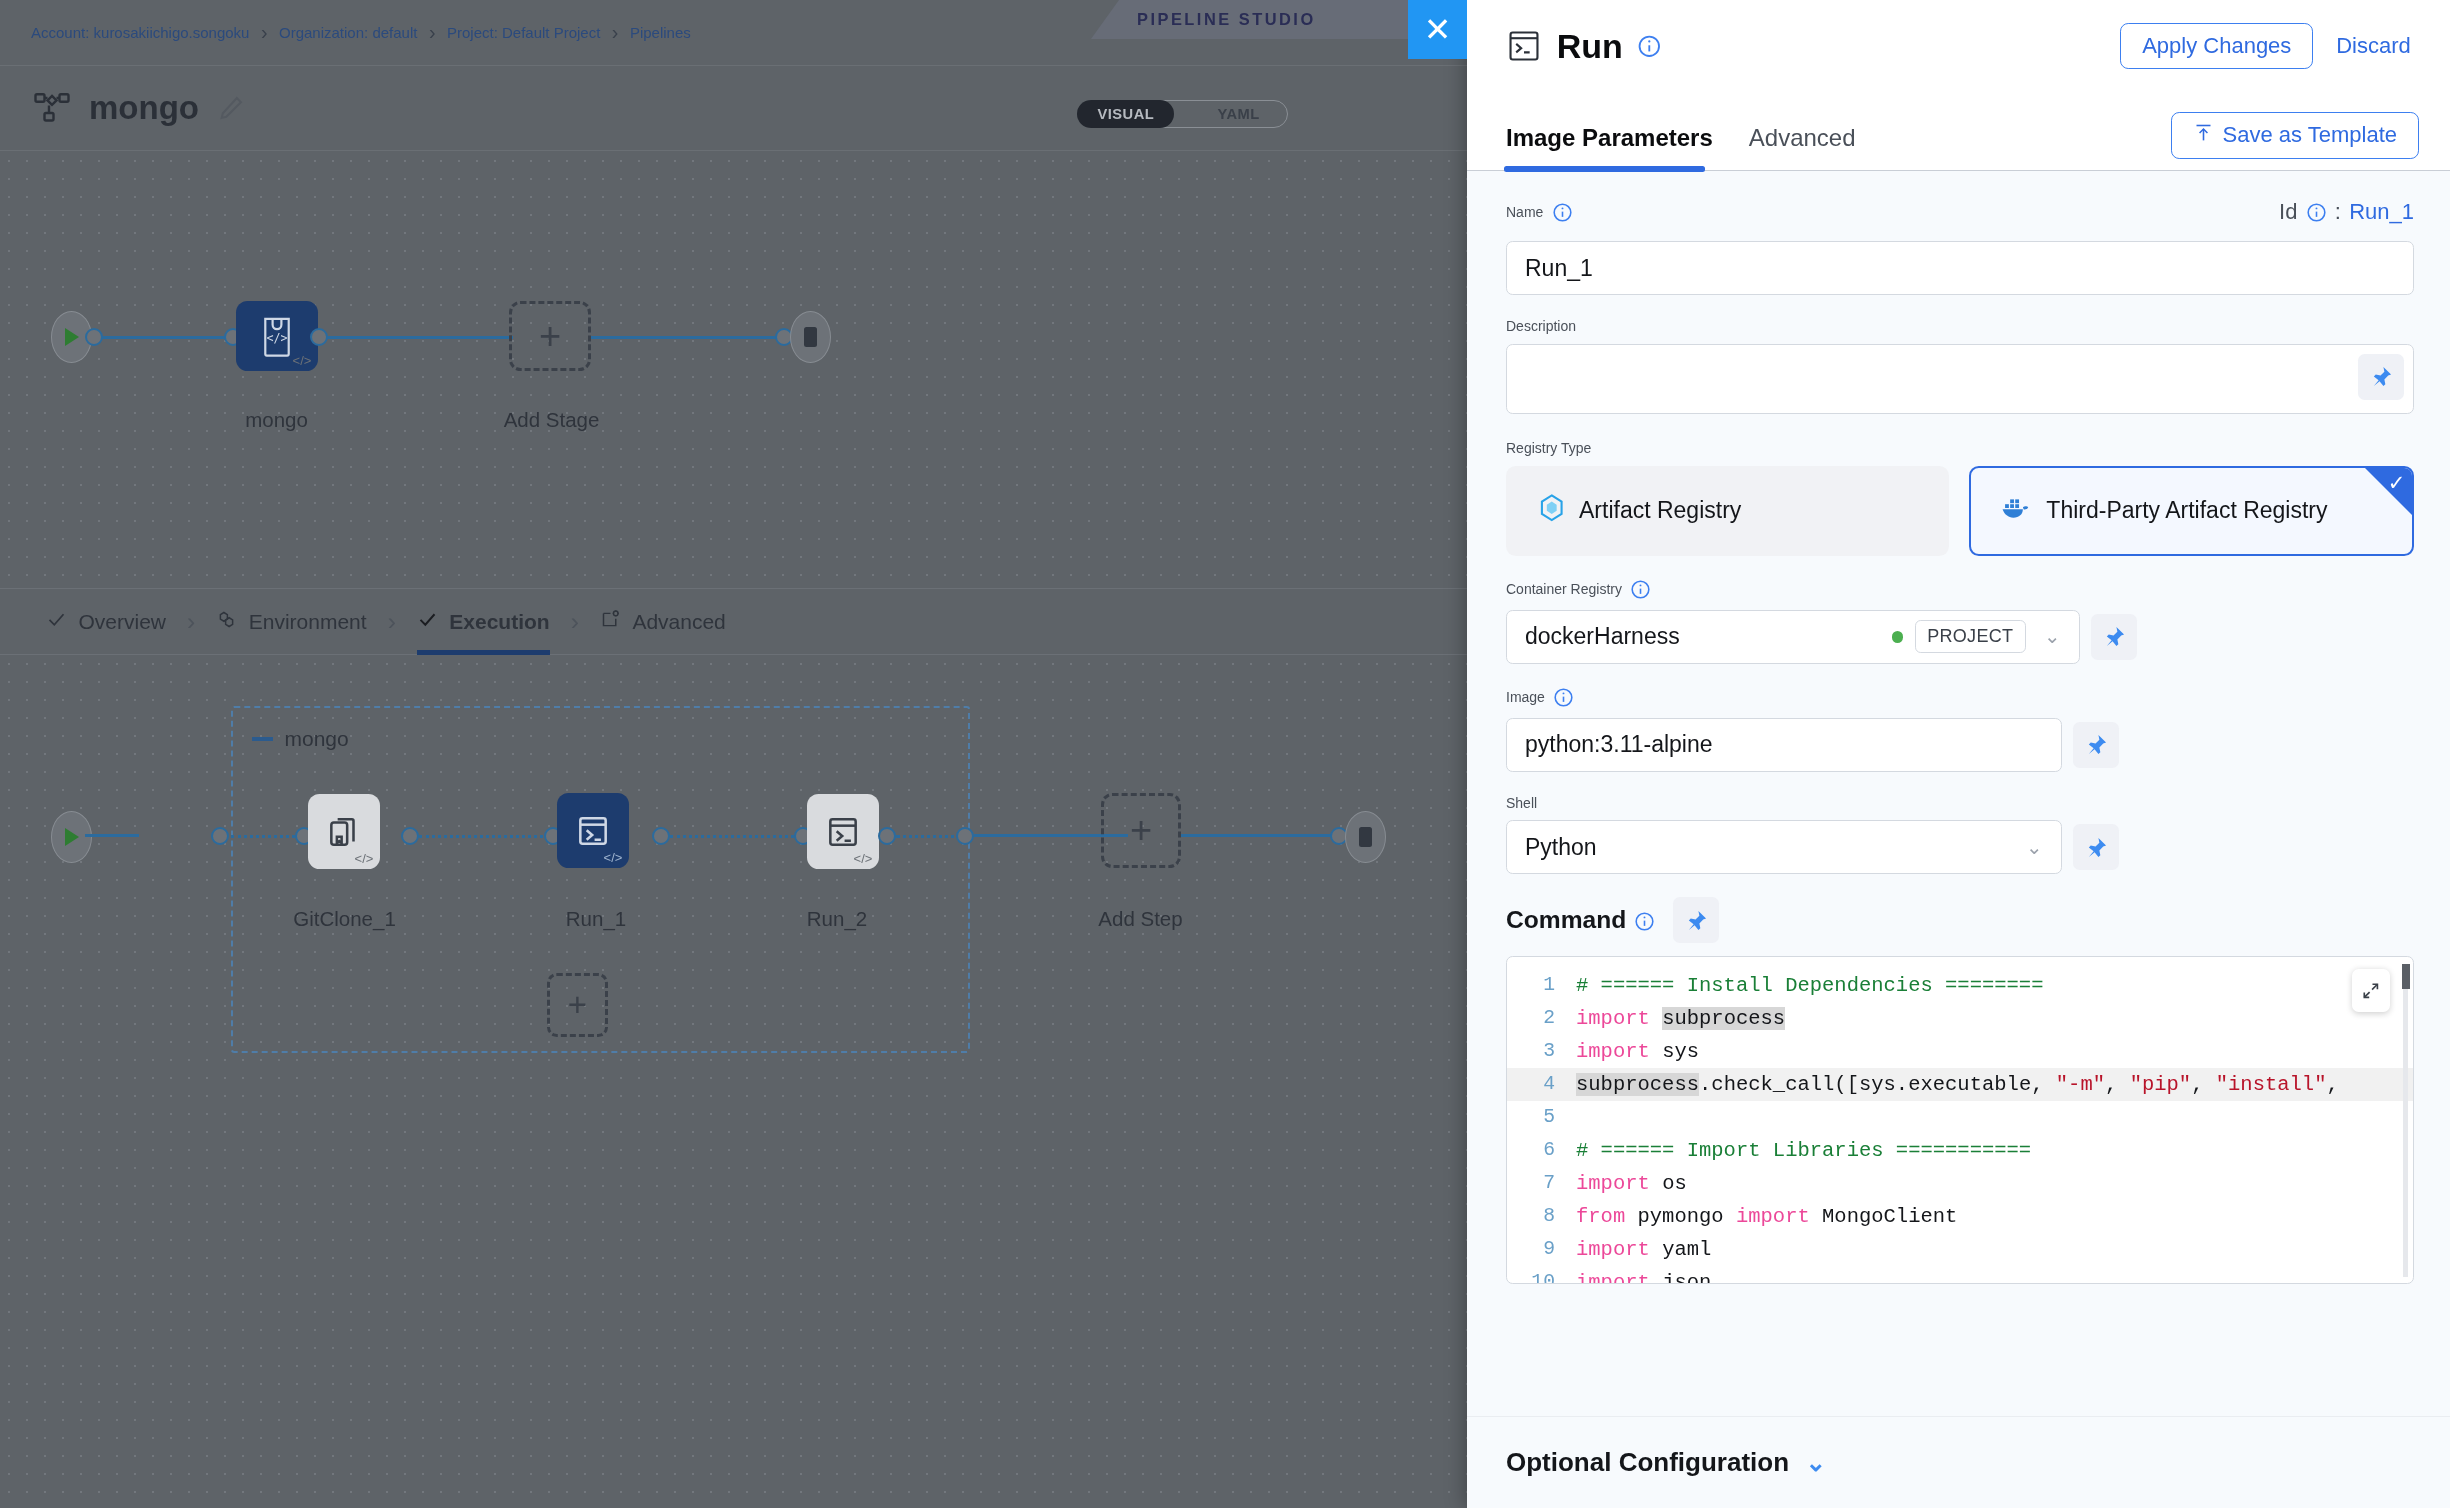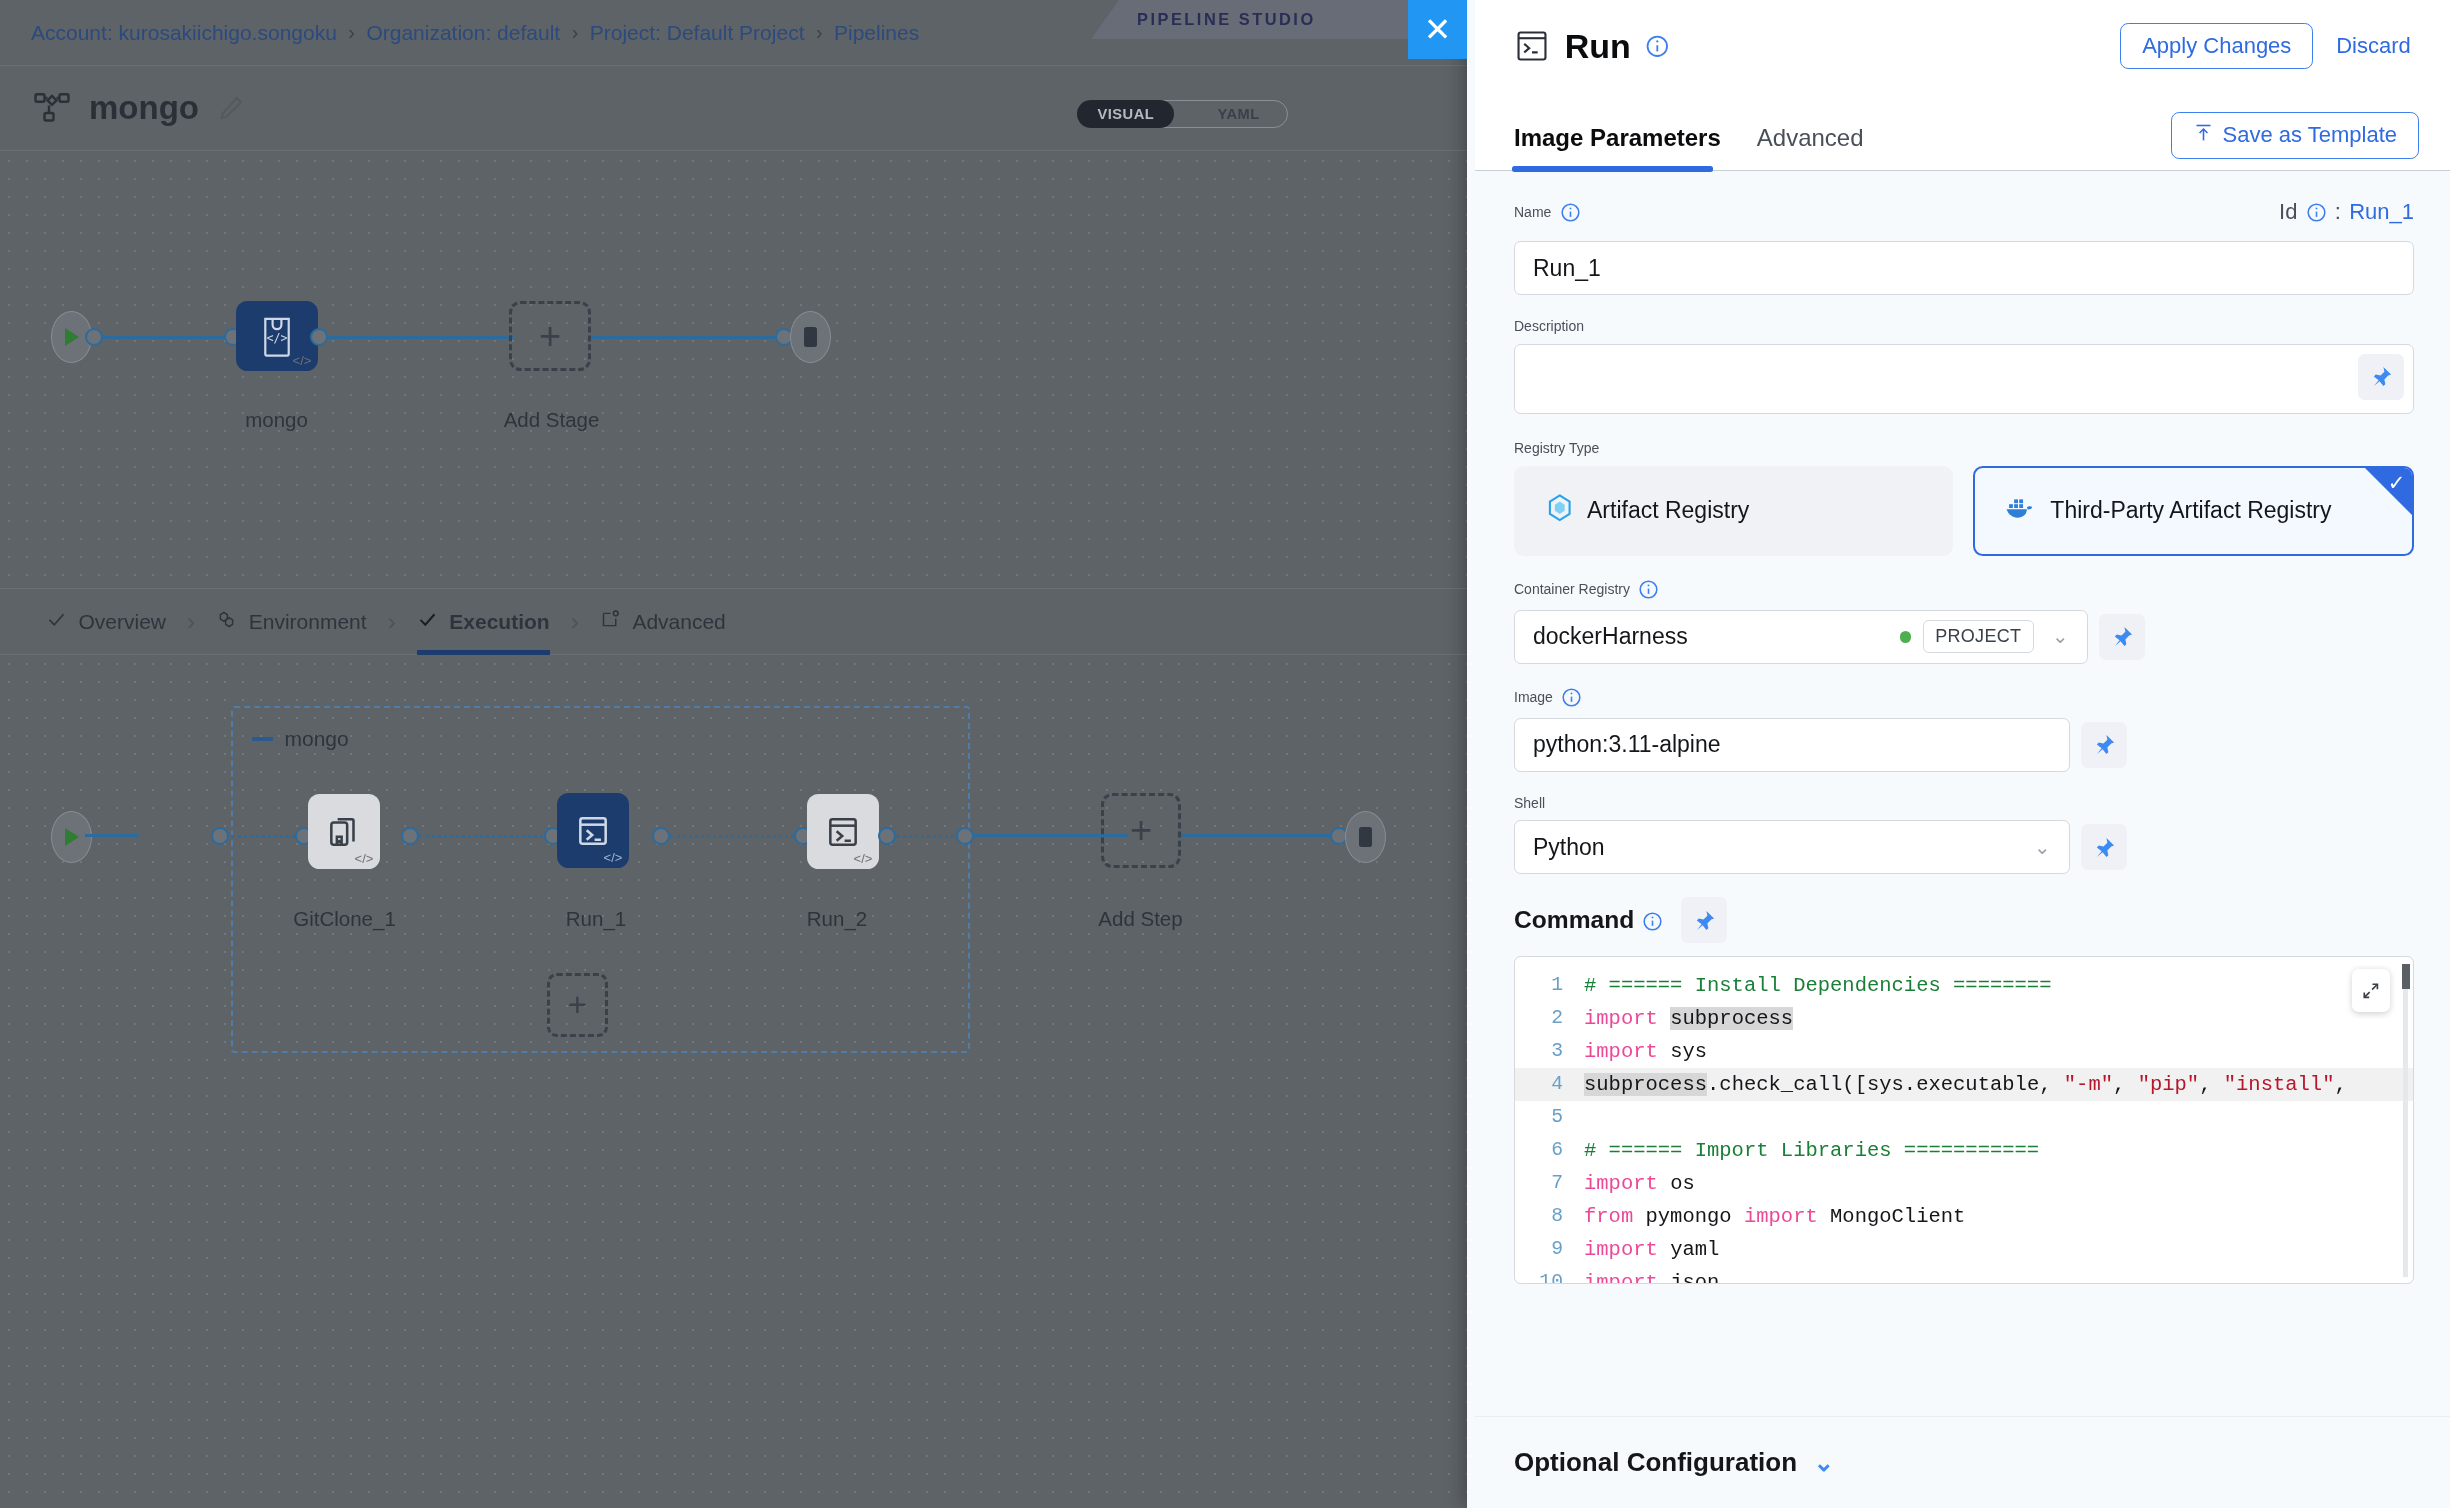--- a/index.html
+++ b/index.html
@@ -12,21 +12,21 @@
   .app { position: relative; width: 2450px; height: 1508px; }
 
   
   .backdrop { position: absolute; inset: 0; background: #5e6368; }
 
   .breadcrumb-bar {
     position: absolute; left: 0; top: 0; width: 1467px; height: 66px;
     display: flex; align-items: center; padding-left: 31px; gap: 8.2px;
     border-bottom: 1.6px solid #6a6f74;
   }
-  .bc-item { font-size: 21px; color: #2b4a7d; white-space: nowrap; }
+  .bc-item { font-size: 15px; color: #2b4a7d; white-space: nowrap; }
   .bc-sep { font-size: 19.7px; color: #39404b; padding: 0 3.3px; }
 
   .studio-ribbon {
     position: absolute; left: 1091px; top: 0px; height: 39px;
     background: #676c77; color: #2a2d55;
     font-size: 16.4px; letter-spacing: 2.5px; font-weight: bold;
     display: flex; align-items: center; padding: 0 33px 0 46px;
     clip-path: polygon(28px 0, 100% 0, 100% 100%, 0 100%);
     width: 360px;
   }
@@ -121,21 +121,21 @@
   .close-btn {
     position: absolute; left: 1408px; top: 0px; width: 59px; height: 59px;
     background: #2196f3; color: #fff; display: flex; align-items: center; justify-content: center;
     font-size: 33px; font-weight: 300; cursor: pointer; z-index: 40;
   }
 
   
   .drawer {
     position: absolute; right: 0; top: 0; width: 983px; height: 1508px;
     background: #f7fafd; box-shadow: -3.3px 0 18px rgba(0,0,0,.28); z-index: 30;
-    display: flex; flex-direction: column; padding-left: 8px;
+    display: flex; flex-direction: column;
   }
   .drawer-head {
     height: 92px; display: flex; align-items: center; padding: 0 31px 0 39px; gap: 14.7px;
     background: #ffffff;
   }
   .term-icon { width: 36px; height: 34px; }
   .drawer-title { font-size: 34px; font-weight: bold; color: #0b0c0e; }
   .info-i { width: 21px; height: 21px; flex: none; }
   .info-i.big { width: 24.6px; height: 24.6px; }
   .spacer { flex: 1; }

